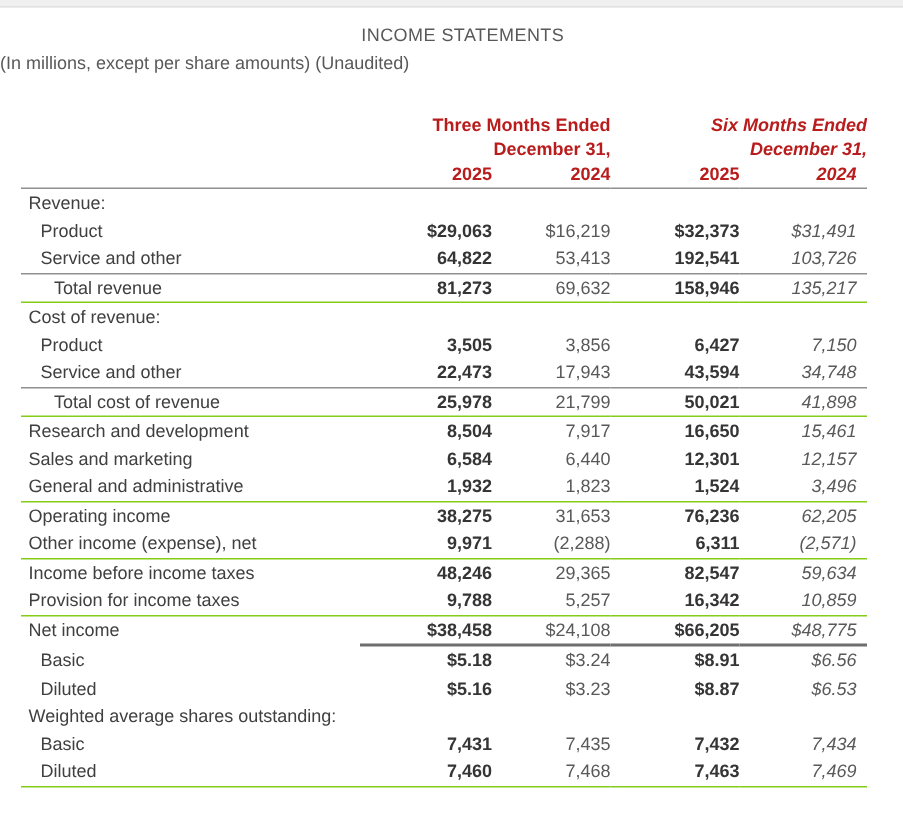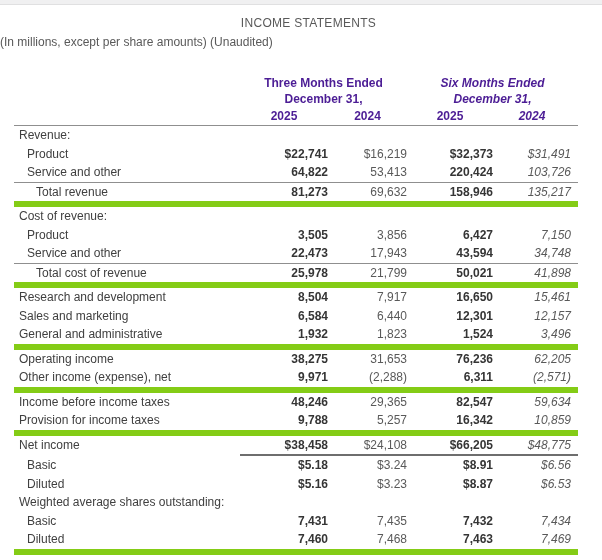--- a/index.html
+++ b/index.html
@@ -32,33 +32,33 @@
     table-layout:fixed;
     margin:26px 0 0 14px;
     width:564px;
   }
   col.lblcol{width:226px;}
   col.c1col{width:88px;}
   col.c2col{width:79px;}
   col.c3col{width:86px;}
   col.c4col{width:85px;}
   td,th{padding:0;height:18.5px;vertical-align:middle;white-space:nowrap;overflow:hidden;}
-  thead th{font-weight:bold;color:#4c1d95;height:16px;}
+  thead th{font-weight:bold;color:#b91c1c;text-align:right;height:16px;}
   thead tr.yrow th{height:18px;border-bottom:1px solid #8f8f8f;}
   thead th.grp{padding-right:0;}
   td.lbl{text-align:left;color:#404040;margin-top:15px;}
   td.ind0{padding-left:5px;}
   td.ind1{padding-left:13px;}
   td.ind2{padding-left:22px;}
   td.num{text-align:right;}
   td.c0,td.c2{font-weight:bold;color:#353535;}
   td.c1,td.c3{font-weight:normal;color:#595959;margin-top:20px;}
   td.c3,th.last{padding-right:7px;font-style:italic;}
   tr.bt td{border-top:1px solid #8f8f8f;}
-  tr.bb td{border-bottom:6px solid #84cc16;}
+  tr.bb td{border-bottom:1px solid #84cc16;}
   td.num.ul{border-bottom:2px solid #6e6e6e;}
 </style>
 </head>
 <body>
 
 <div class="top-strip"></div>
 
 <div class="doc-title">INCOME STATEMENTS</div>
 <div class="doc-subtitle">(In millions, except per share amounts) (Unaudited)</div>
 
@@ -92,30 +92,30 @@
   <tbody>
       <tr>
         <td class="lbl ind0">Revenue:</td>
         <td class="num c0"></td>
         <td class="num c1"></td>
         <td class="num c2"></td>
         <td class="num c3"></td>
       </tr>
       <tr>
         <td class="lbl ind1">Product</td>
-        <td class="num c0">$22,741</td>
+        <td class="num c0">$29,063</td>
         <td class="num c1">$16,219</td>
         <td class="num c2">$32,373</td>
         <td class="num c3">$31,491</td>
       </tr>
       <tr>
         <td class="lbl ind1">Service and other</td>
         <td class="num c0">64,822</td>
         <td class="num c1">53,413</td>
-        <td class="num c2">220,424</td>
+        <td class="num c2">192,541</td>
         <td class="num c3">103,726</td>
       </tr>
       <tr class="bt bb">
         <td class="lbl ind2">Total revenue</td>
         <td class="num c0">81,273</td>
         <td class="num c1">69,632</td>
         <td class="num c2">158,946</td>
         <td class="num c3">135,217</td>
       </tr>
       <tr>

